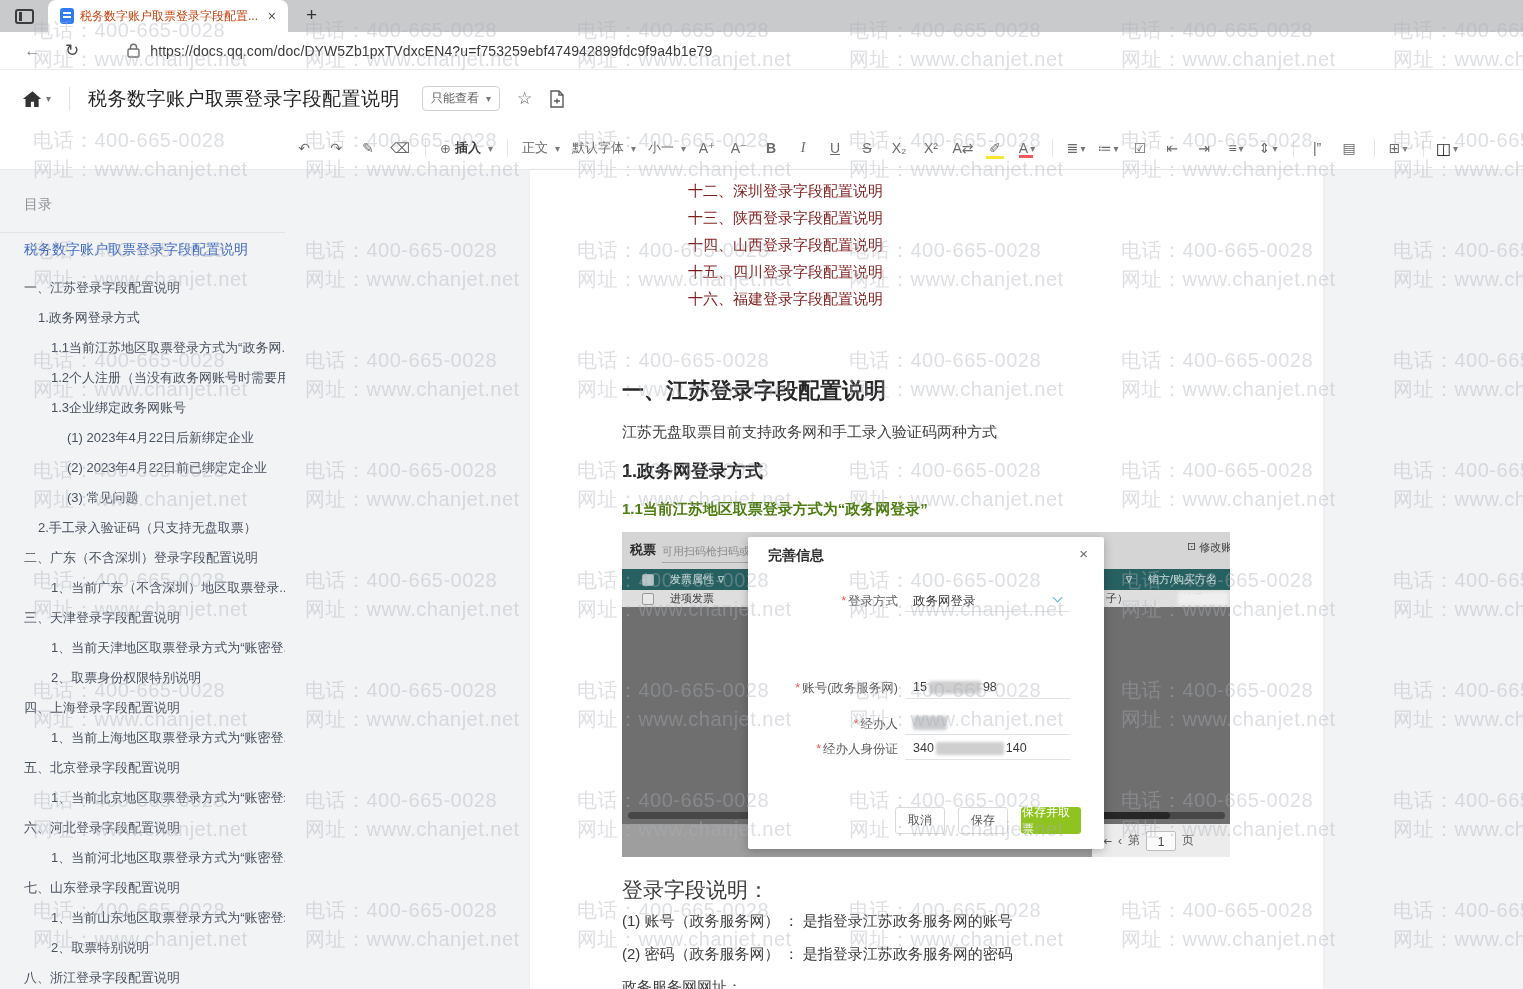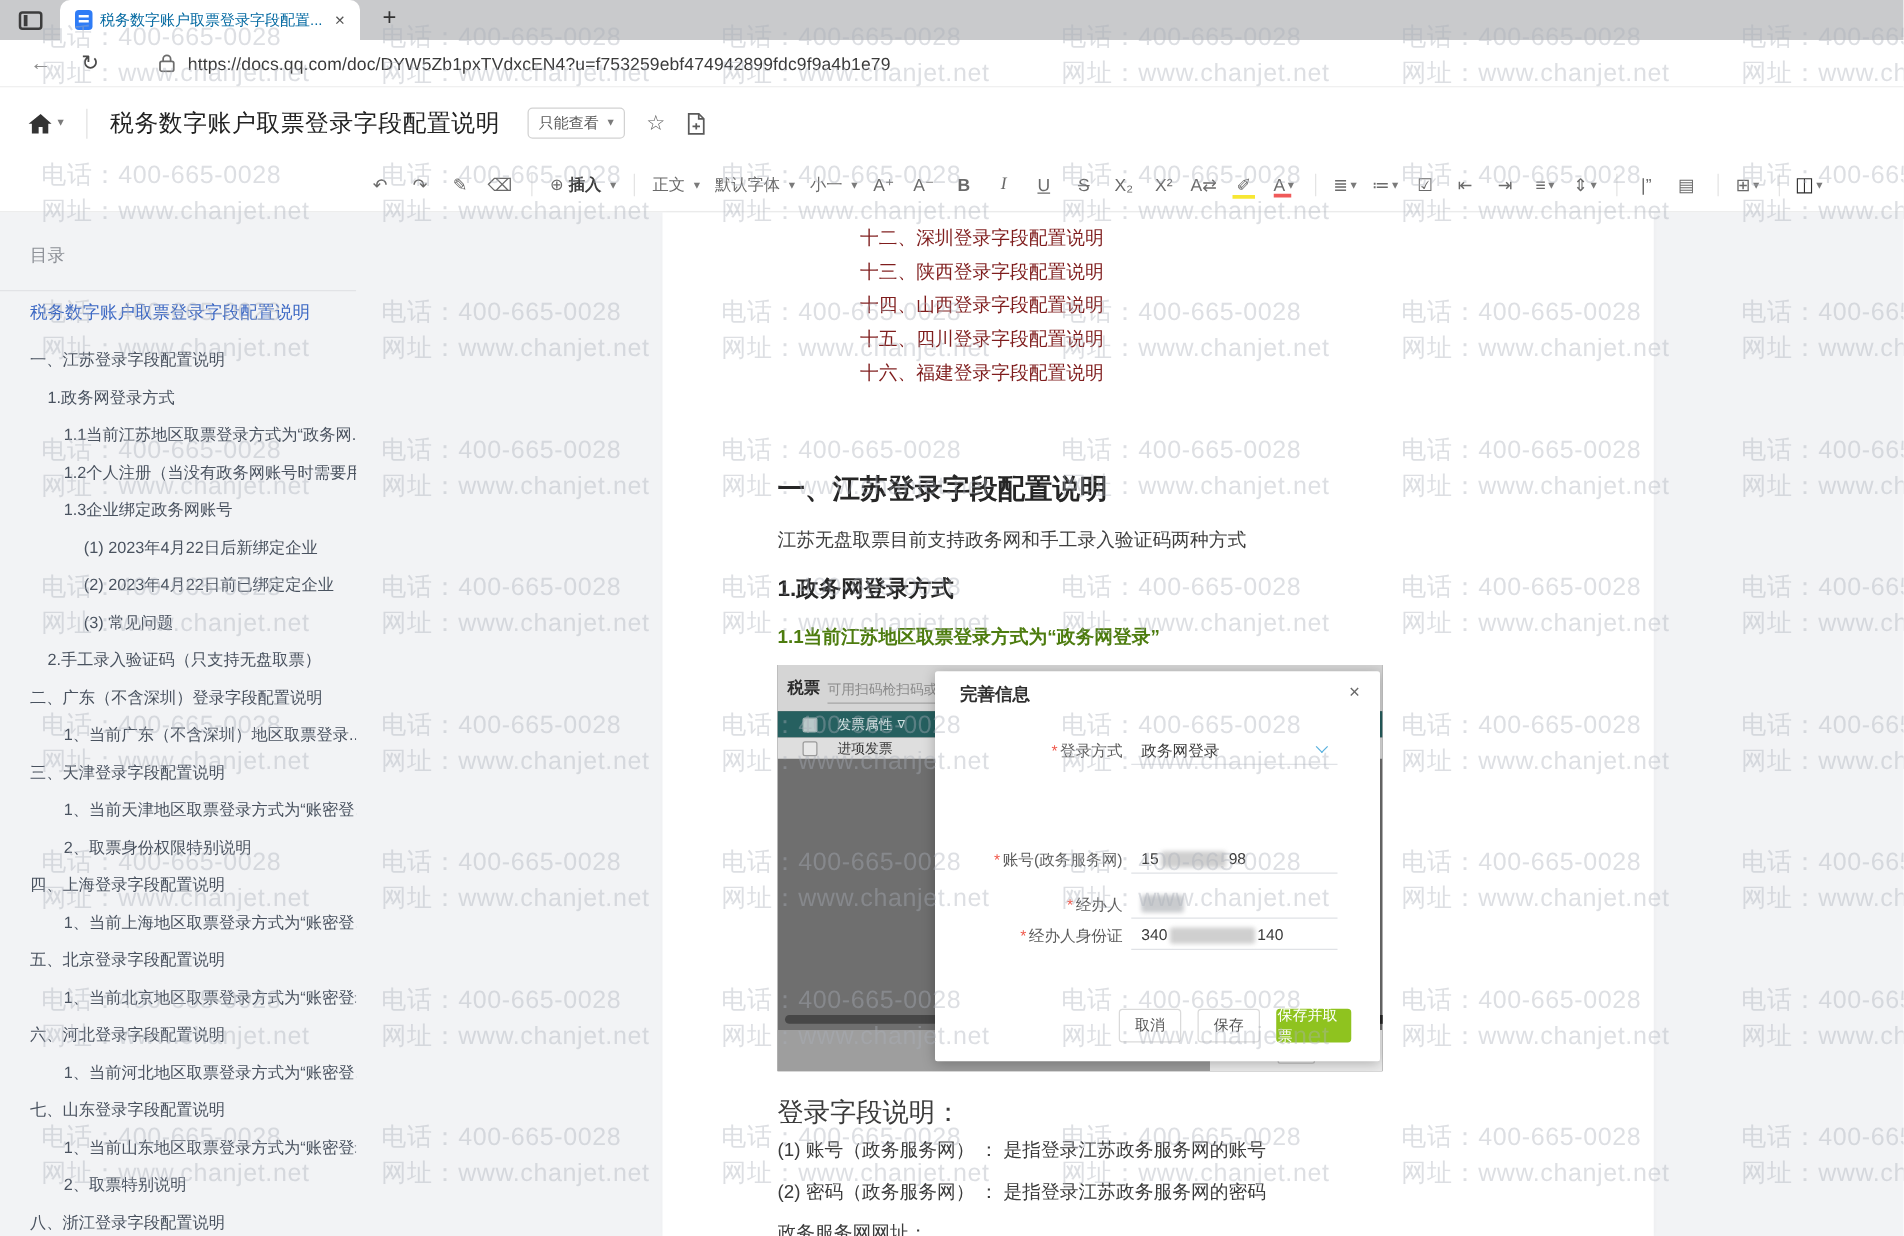--- a/index.html
+++ b/index.html
@@ -8,21 +8,21 @@
          font-family:"Liberation Sans","DejaVu Sans",sans-serif; background:#fff; color:#333; }
 
   
   .tabbar { position:absolute; left:0; top:0; width:100%; height:32px; background:#c9cacc; display:flex; align-items:flex-end; }
   .tab-overview { width:19px; height:15px; border:2px solid #3c3c3c; border-radius:3px; margin:0 0 8px 15px; position:relative; }
   .tab-overview::before { content:""; position:absolute; left:2px; top:1px; bottom:1px; width:3px; background:#3c3c3c; }
   .tab { position:absolute; left:48px; top:0; width:240px; height:32px; background:#fff; border-radius:8px 8px 0 0;
          display:flex; align-items:center; padding:0 8px 0 12px; }
   .docicon { width:14px; height:16px; background:#2f7cf6; border-radius:3px; position:relative; flex:0 0 auto; }
   .docicon::before { content:""; position:absolute; left:3px; top:4px; width:8px; height:2px; background:#fff; box-shadow:0 4px 0 #fff; }
-  .tab-title { font-size:12px; color:#0369a1; white-space:nowrap; overflow:hidden; margin:0 6px; flex:1 1 auto; }
+  .tab-title { font-size:12px; color:#c2410c; white-space:nowrap; overflow:hidden; margin:0 6px; flex:1 1 auto; }
   .tab-close { font-size:14px; color:#555; padding:0 4px; cursor:pointer; }
   .newtab { position:absolute; left:300px; top:4px; font-size:19px; color:#333; padding:0 6px; }
 
   .urlbar { position:absolute; left:0; top:32px; width:100%; height:38px; background:#fff; border-bottom:1px solid #ececec;
             display:flex; align-items:center; }
   .nav-glyph { font-size:17px; color:#8d8d8d; margin-left:24px; }
   .nav-glyph.dark { color:#4a4a4a; margin-left:24px; }
   .lock { margin-left:48px; }
   .url-text { font-size:14px; color:#3a3a3a; margin-left:10px; letter-spacing:0.1px; }
 
@@ -66,21 +66,21 @@
   .content { padding:7px 93px 0 92px; }
   .toc-tail-line { font-size:15px; line-height:27px; color:#7f1d1d; margin-left:66px; }
   .h1 { font-size:22px; font-weight:bold; color:#262626; margin-top:64px; }
   .p1 { font-size:15px; color:#404040; margin-top:17px; }
   .h2 { font-size:18px; font-weight:bold; color:#262626; margin-top:17px; }
   .h3 { font-size:15px; font-weight:bold; color:#4d7c0f; margin-top:17px; }
   .note-title { font-size:21px; color:#3b3b3b; margin-top:19px; }
   .note-line { font-size:15px; color:#3b3b3b; line-height:33px; }
 
   
-  .shot { position:relative; width:484px; height:325px; margin-top:13px; background:#6f6f6f; overflow:hidden; }
+  .shot { position:relative; width:608px; height:325px; margin-top:13px; background:#6f6f6f; overflow:hidden; }
   .shot-top { position:absolute; left:0; top:0; width:100%; height:37px; background:#d5d5d5; }
   .shot-app { position:absolute; left:8px; top:9px; font-size:13px; font-weight:bold; color:#2b2b2b; }
   .shot-hint { position:absolute; left:40px; top:12px; font-size:11px; color:#8b8b8b; border-bottom:1px solid #a5a5a5; padding-bottom:3px; }
   .search-circle { position:absolute; left:208px; top:11px; width:9px; height:9px; border:1.5px solid #8b8b8b; border-radius:50%; }
   .search-circle::after { content:""; position:absolute; left:8px; top:8px; width:4px; height:1.5px; background:#8b8b8b; transform:rotate(45deg); }
   .shot-modify { position:absolute; left:565px; top:8px; font-size:11px; color:#3f3f3f; white-space:nowrap; display:flex; gap:3px; }
   .teal { position:absolute; left:0; top:37px; width:100%; height:21px; background:#266060; color:#cfe0e0; font-size:11px; display:flex; align-items:center; }
   .cb { width:12px; height:12px; border:1px solid #9fb3b3; background:#b9c9c9; border-radius:2px; margin-left:20px; flex:0 0 auto; }
   .teal .lbl { margin-left:16px; } .funnel { font-size:9px; margin-left:4px; color:#cfe0e0; }
   .teal .right { position:absolute; left:500px; display:flex; align-items:center; }

